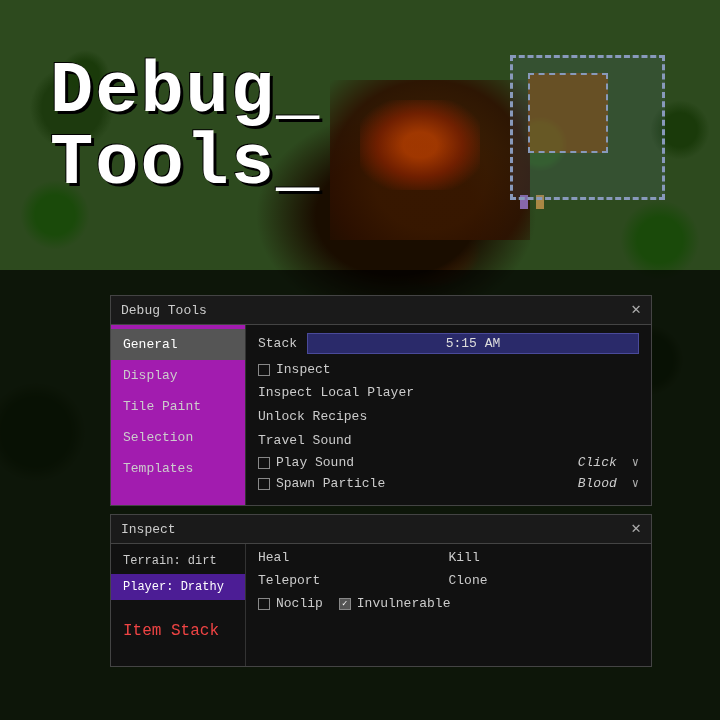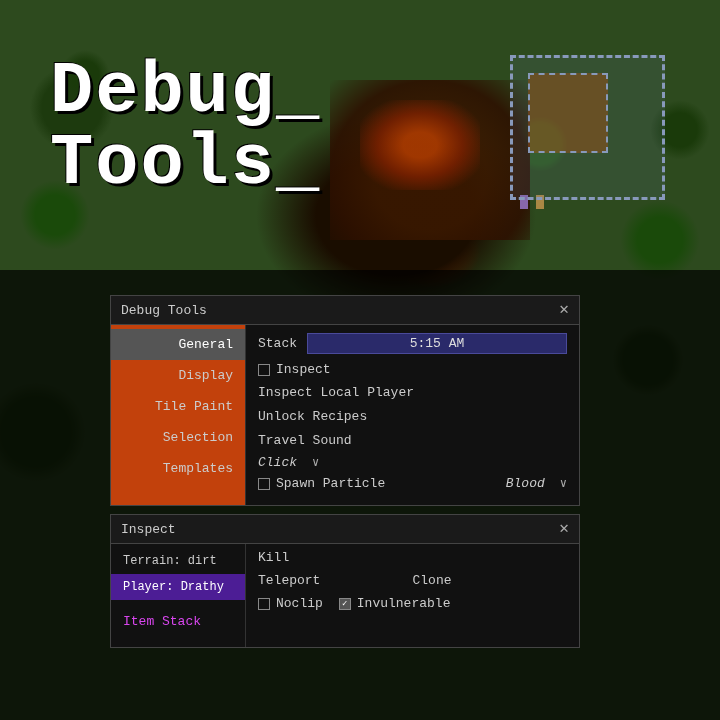--- a/index.html
+++ b/index.html
@@ -86,21 +86,21 @@
       height: 450px;
       background: rgba(0,0,0,0.7);
       z-index: 6;
     }
 
     
     .panels-container {
       position: absolute;
       top: 295px;
       left: 110px;
-      width: 470px;
+      width: 542px;
       z-index: 10;
     }
 
     
     .panel {
       background: #111111;
       border: 1px solid #444;
       margin-bottom: 8px;
       color: #ddd;
     }
@@ -128,25 +128,24 @@
       font-weight: bold;
     }
 
     .panel-body {
       display: flex;
     }
 
     
     .sidebar {
       width: 135px;
-      background: #c2410c;
+      background: #a21caf;
       border-right: 1px solid #333;
       padding: 4px 0;
       flex-shrink: 0;
-      text-align: right;
     }
 
     .sidebar-item {
       padding: 8px 12px;
       font-size: 13px;
       color: #ccc;
       cursor: pointer;
       font-family: 'Courier New', Courier, monospace;
     }
 
@@ -272,23 +271,23 @@
 
     .inspect-player-item {
       padding: 6px 12px;
       font-size: 12px;
       background: #4c1d95;
       color: #fff;
       cursor: pointer;
     }
 
     .inspect-item-stack {
-      padding: 14px 12px;
-      font-size: 13px;
-      color: #d946ef;
+      padding: 22px 12px;
+      font-size: 16px;
+      color: #ef4444;
       cursor: pointer;
     }
 
     
     .inspect-content {
       flex: 1;
       padding: 6px 12px;
     }
 
     .inspect-two-col {
@@ -399,20 +398,24 @@
 
         <div class="action-row">
           <span class="action-text">Unlock Recipes</span>
         </div>
 
         <div class="action-row">
           <span class="action-text">Travel Sound</span>
         </div>
 
         <div class="two-col-row">
+          <div class="col-left">
+            <span class="check-box"></span>
+            <span class="check-label">Play Sound</span>
+          </div>
           <div class="col-right">
             <span class="dropdown-val">Click</span>
             <span class="dropdown-arrow">∨</span>
           </div>
         </div>
 
         <div class="two-col-row">
           <div class="col-left">
             <span class="check-box"></span>
             <span class="check-label">Spawn Particle</span>
@@ -443,20 +446,21 @@
           <span>Drathy</span>
         </div>
         <div class="inspect-item-stack">
           <span>Item Stack</span>
         </div>
       </div>
 
       <div class="inspect-content">
 
         <div class="inspect-two-col">
+          <span class="inspect-action">Heal</span>
           <span class="inspect-action">Kill</span>
         </div>
 
         <div class="inspect-two-col">
           <span class="inspect-action">Teleport</span>
           <span class="inspect-action">Clone</span>
         </div>
 
         <div style="display:flex;gap:16px;align-items:center;">
           <div class="inspect-check-row">

